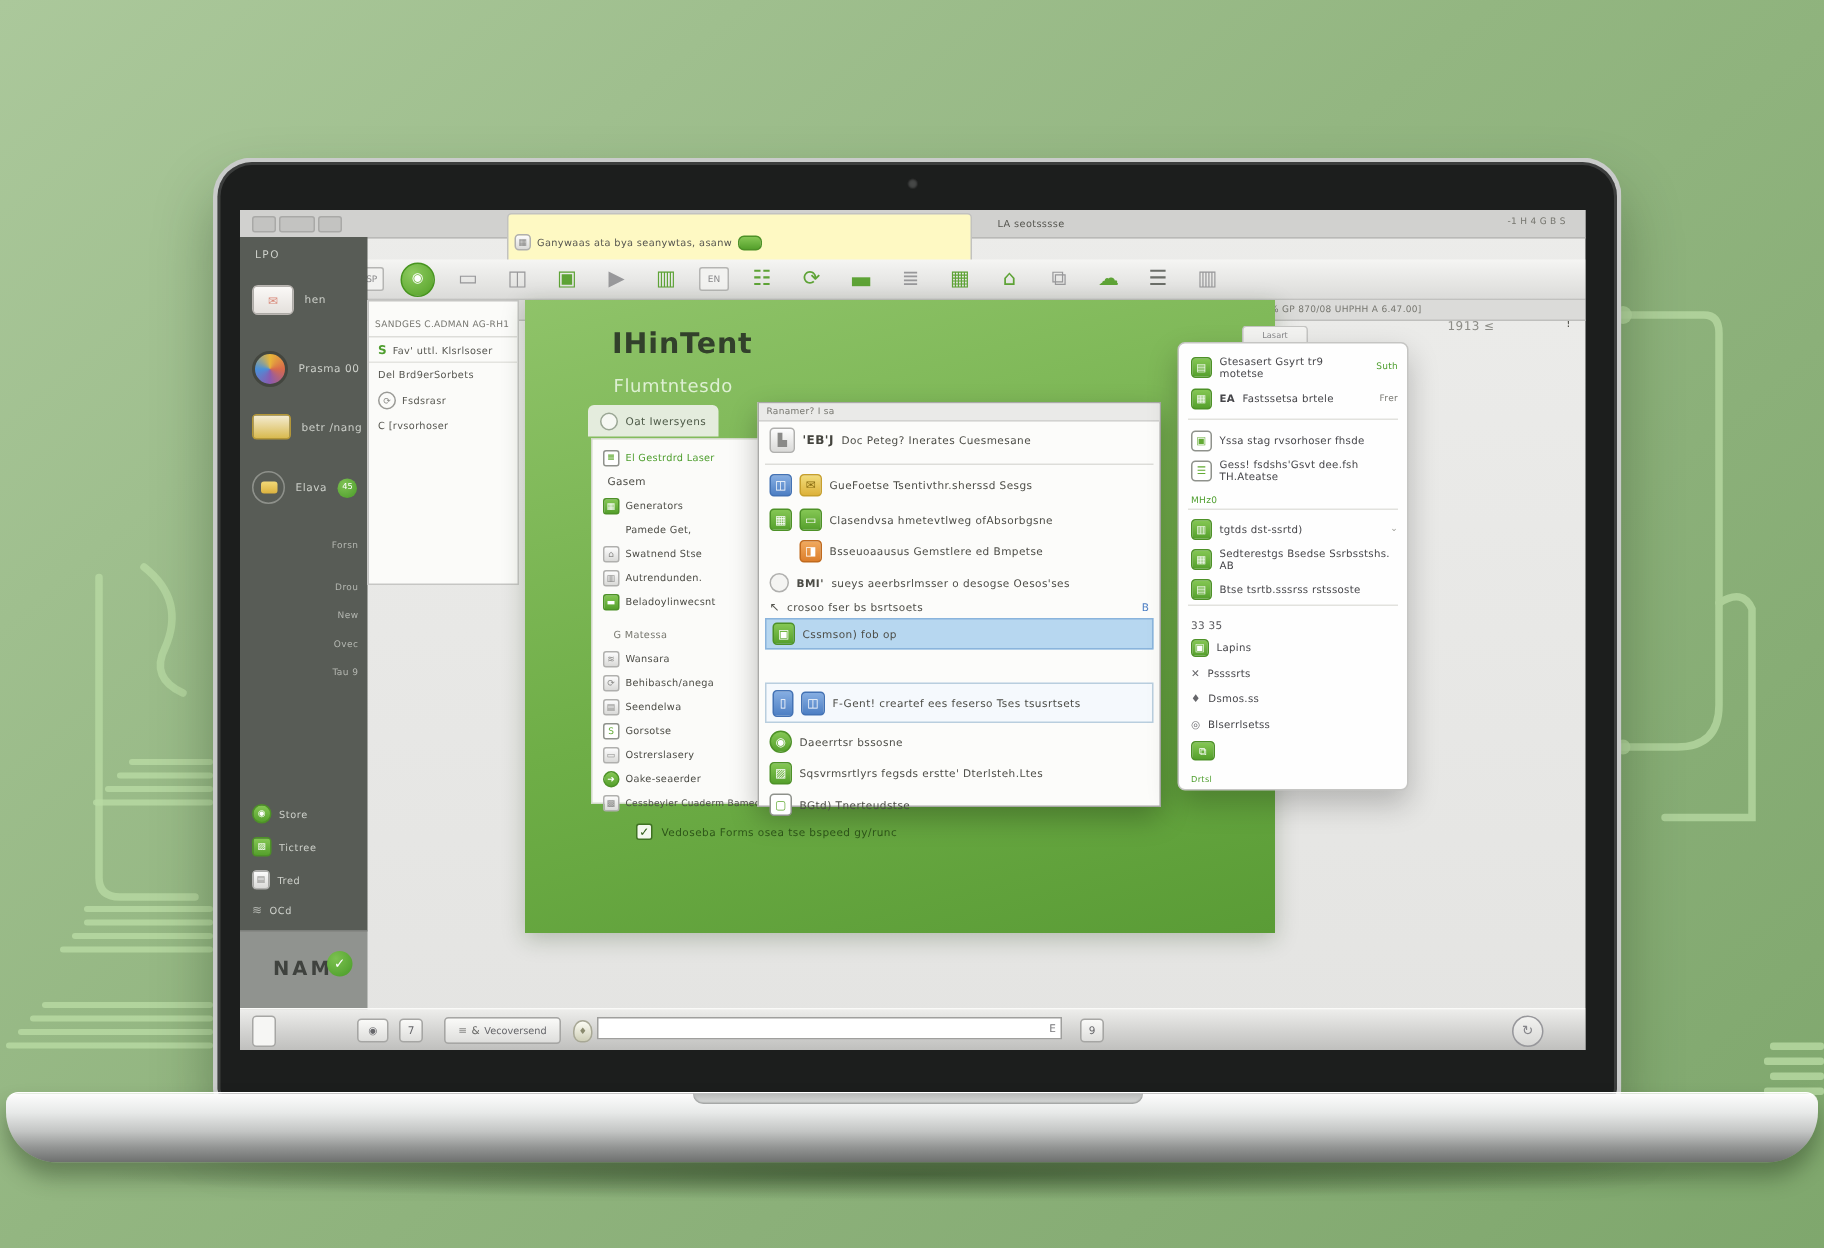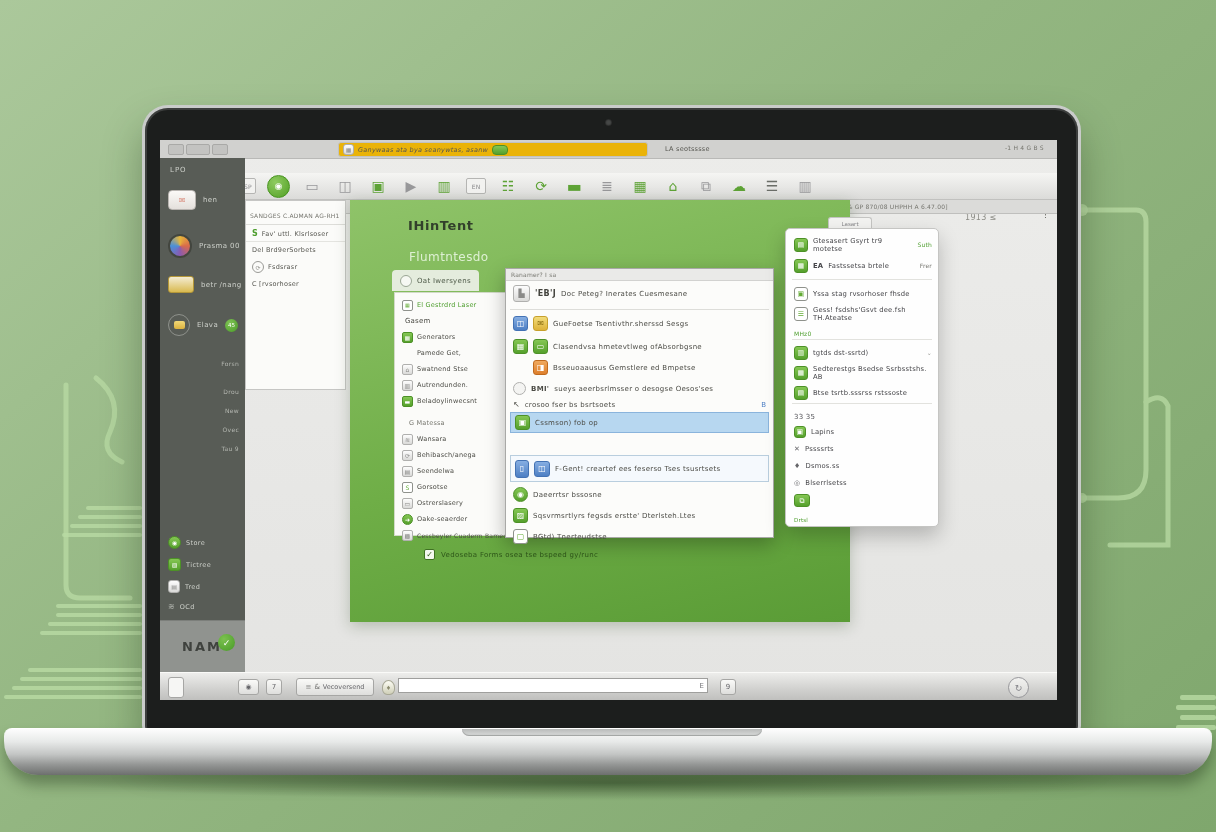--- a/index.html
+++ b/index.html
@@ -23,22 +23,22 @@
   .base-lip{position:absolute;left:458px;top:0;width:300px;height:7px;border-radius:0 0 10px 10px;
         background:linear-gradient(180deg,#b9bbba,#d9dbda);box-shadow:inset 0 -1px 1px #9fa1a0;}
   .floor-shadow{position:absolute;left:60px;top:766px;width:1100px;height:34px;border-radius:50%;
         background:radial-gradient(ellipse at center,rgba(20,40,12,.40) 0%,rgba(20,40,12,0) 70%);z-index:-0;}
   
   .screen{position:absolute;left:160px;top:140px;width:897px;height:560px;overflow:hidden;
           background:linear-gradient(180deg,#ececea,#e4e4e2);}
   
   .topstrip{position:absolute;left:0;top:0;width:897px;height:18px;background:#d1d1cf;border-bottom:1px solid #b9b9b7;}
   .winctrl{position:absolute;top:4px;height:9px;border-radius:2px;background:#c3c3c1;border:1px solid #a9a9a7;}
-  .toptab{position:absolute;left:178px;top:2px;height:13px;width:300px;background:#eab308;border:1px solid #c2c2c0;
-          border-radius:3px;display:flex;align-items:center;gap:4px;padding:0 4px;font-style:italic;}
+  .toptab{position:absolute;left:178px;top:2px;height:13px;width:300px;background:#fef9c3;border:1px solid #c2c2c0;
+          border-radius:3px;display:flex;align-items:center;gap:4px;padding:12px 4px;}
   .menubar{position:absolute;left:0;top:18px;width:897px;height:15px;background:#e7e7e5;border-bottom:1px solid #cfcfcd;
            display:flex;align-items:center;gap:10px;padding-left:90px;box-sizing:border-box;}
   .toolbar{position:absolute;left:0;top:33px;width:897px;height:27px;
            background:linear-gradient(180deg,#f5f5f3,#dbdbd9);border-bottom:1px solid #c1c1bf;
            display:flex;align-items:center;gap:11px;padding-left:10px;box-sizing:border-box;}
   .toolsub{position:absolute;left:0;top:60px;width:897px;height:13px;background:#dbdbd9;border-bottom:1px solid #bfbfbd;}
   
   .t5{font-size:6px;color:#76766f;letter-spacing:.2px;}
   .t6{font-size:6.5px;color:#565650;letter-spacing:.25px;}
   .t7{font-size:7px;color:#4c4c46;letter-spacing:.3px;}
@@ -71,21 +71,21 @@
   .sb-mini{color:#b4b7b1;font-size:6px;letter-spacing:.3px;position:absolute;right:6px;}
   .sb-item{position:absolute;left:8px;display:flex;align-items:center;gap:7px;}
   
   .subpanel{position:absolute;left:85px;top:60px;width:101px;height:190px;background:#fbfbf9;
             border:1px solid #c6c6c4;box-sizing:border-box;}
   .sp-row{display:flex;align-items:center;gap:4px;padding:4px 5px 3px 6px;}
   
   .gpanel{position:absolute;left:190px;top:60px;width:500px;height:422px;
           background:linear-gradient(165deg,#8fc369 0%,#6fae47 55%,#5a9c36 100%);
           box-shadow:0 4px 14px rgba(30,60,20,.25);}
-  .gp-title{position:absolute;left:58px;top:18px;font-size:13px;font-weight:bold;color:#32402b;letter-spacing:.6px;}
+  .gp-title{position:absolute;left:58px;top:18px;font-size:19px;font-weight:bold;color:#32402b;letter-spacing:.6px;}
   .gp-sub{position:absolute;left:59px;top:50px;font-size:12px;color:#def0d3;letter-spacing:.4px;}
   .gp-tab{position:absolute;height:21px;display:flex;align-items:center;gap:5px;padding:0 8px;
           border-radius:4px 4px 0 0;font-size:7px;color:#4e5a48;letter-spacing:.3px;}
   .gp-list{position:absolute;left:44px;top:92px;width:118px;height:244px;background:#fbfbf9;
            border:1px solid #d2dac8;box-sizing:border-box;padding-top:4px;}
   .gli{display:flex;align-items:center;gap:4px;height:16px;padding-left:7px;font-size:6.5px;color:#4c4c46;letter-spacing:.2px;}
   .gli .ic{width:9px;height:9px;font-size:6px;border-radius:2px;}
   .gp-check{position:absolute;left:74px;top:349px;display:flex;align-items:center;gap:6px;}
   .checkbox{width:9px;height:9px;background:#f4f8ef;border:1px solid #3f7222;border-radius:2px;
             color:#2f5a17;font-size:8px;line-height:8px;display:flex;align-items:center;justify-content:center;}

